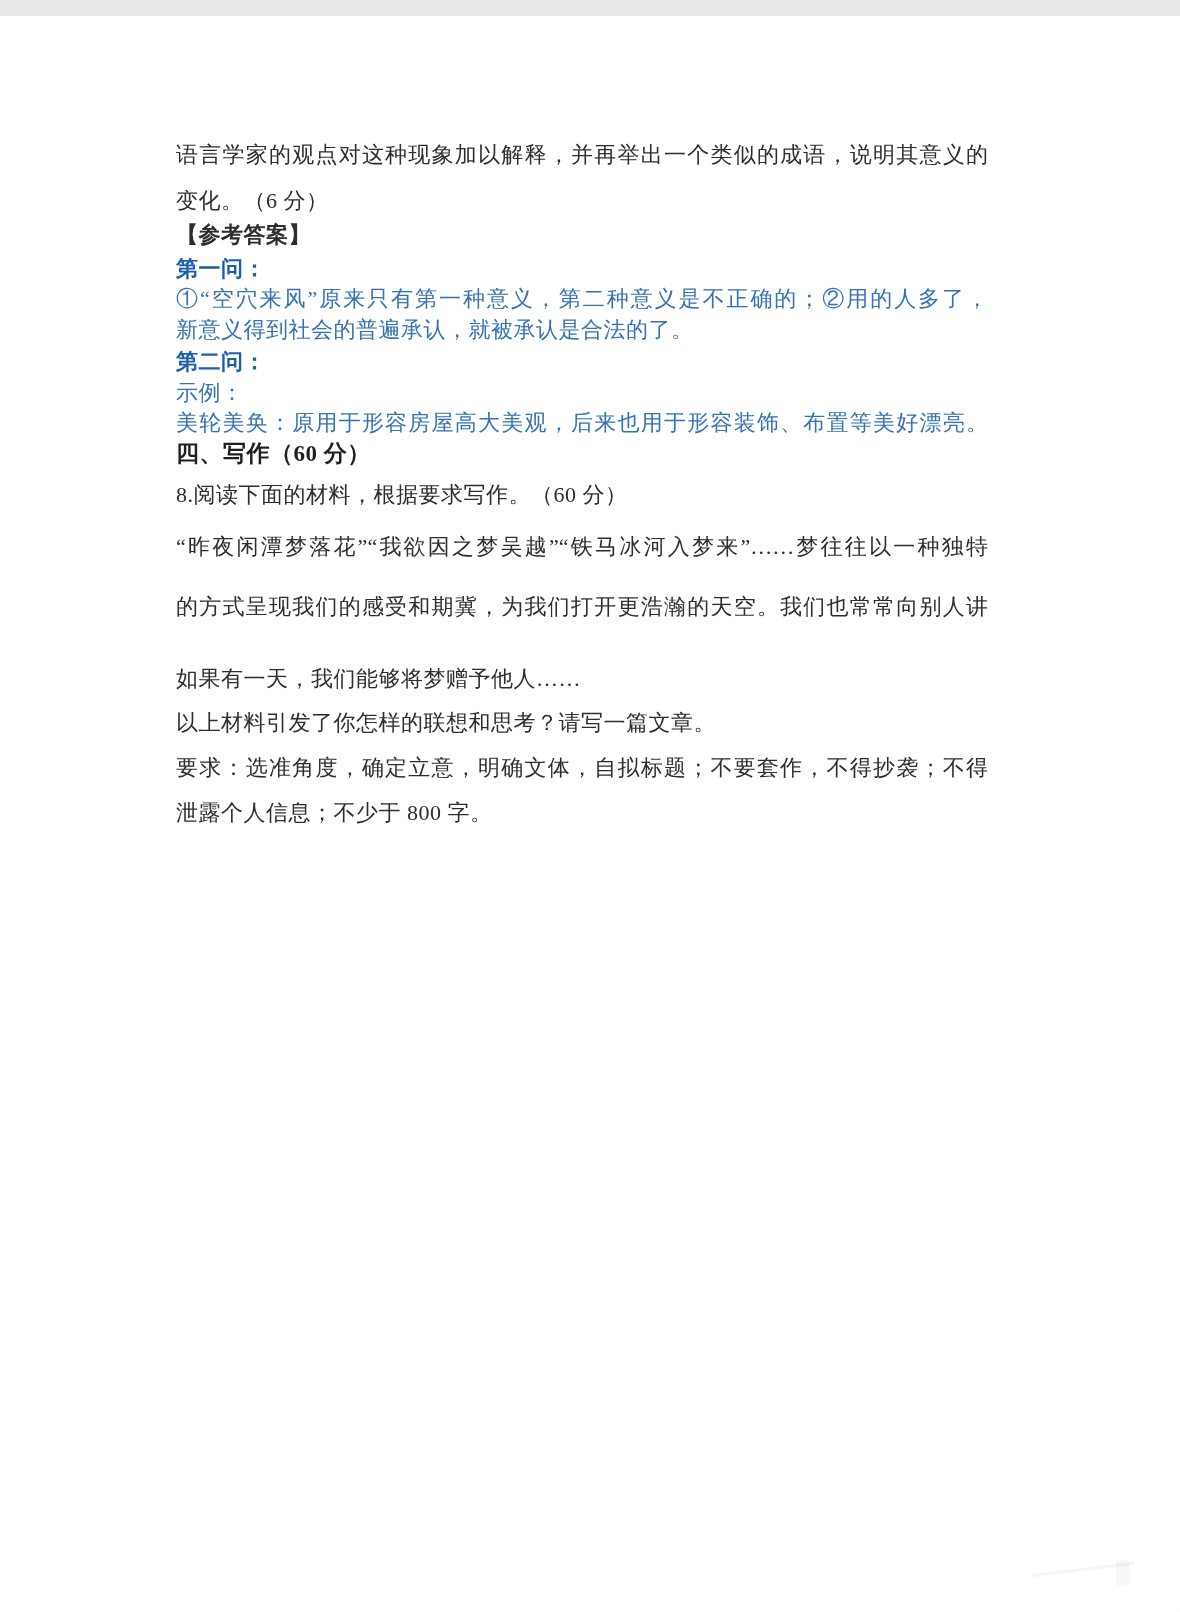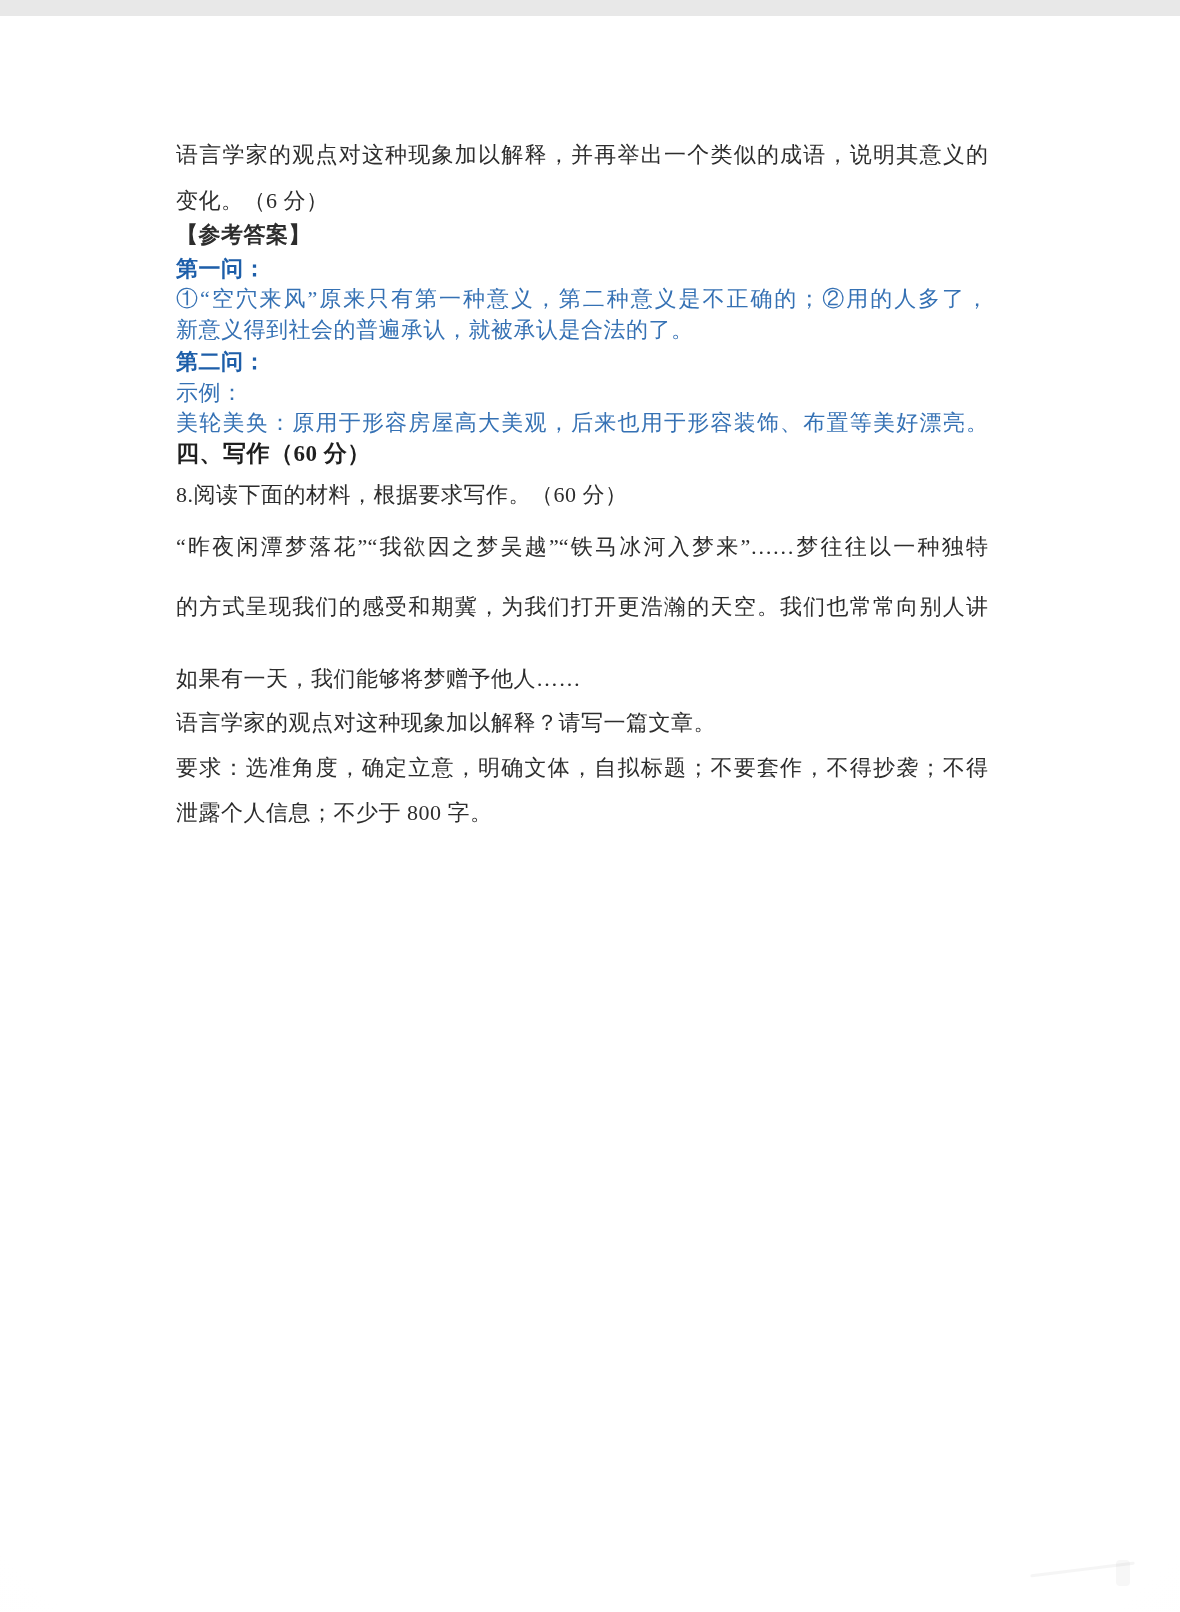--- a/index.html
+++ b/index.html
@@ -94,20 +94,20 @@
   <div class="line l7 label-blue">第二问：</div>
   <div class="line l6 ans-blue">新意义得到社会的普遍承认，就被承认是合法的了。</div>
   <div class="line l8 ans-blue">示例：</div>
   <div class="line l9 ans-blue fill">美轮美奂：原用于形容房屋高大美观，后来也用于形容装饰、布置等美好漂亮。</div>
 
   <div class="line l10 heading">四、写作（60 分）</div>
   <div class="line l11 ink">8.阅读下面的材料，根据要求写作。（60 分）</div>
   <div class="line l12 ink fill">“昨夜闲潭梦落花”“我欲因之梦吴越”“铁马冰河入梦来”……梦往往以一种独特</div>
   <div class="line l13 ink fill">的方式呈现我们的感受和期冀，为我们打开更浩瀚的天空。我们也常常向别人讲</div>
   <div class="line l15 ink">如果有一天，我们能够将梦赠予他人……</div>
-  <div class="line l16 ink">语言学家的观点对这种现象加以解释？请写一篇文章。</div>
+  <div class="line l16 ink">以上材料引发了你怎样的联想和思考？请写一篇文章。</div>
   <div class="line l17 ink fill">要求：选准角度，确定立意，明确文体，自拟标题；不要套作，不得抄袭；不得</div>
   <div class="line l18 ink">泄露个人信息；不少于 800 字。</div>
 
   <div class="artifact-streak"></div>
   <div class="artifact-blob"></div>
 
 </div>
 
 </body></html>

